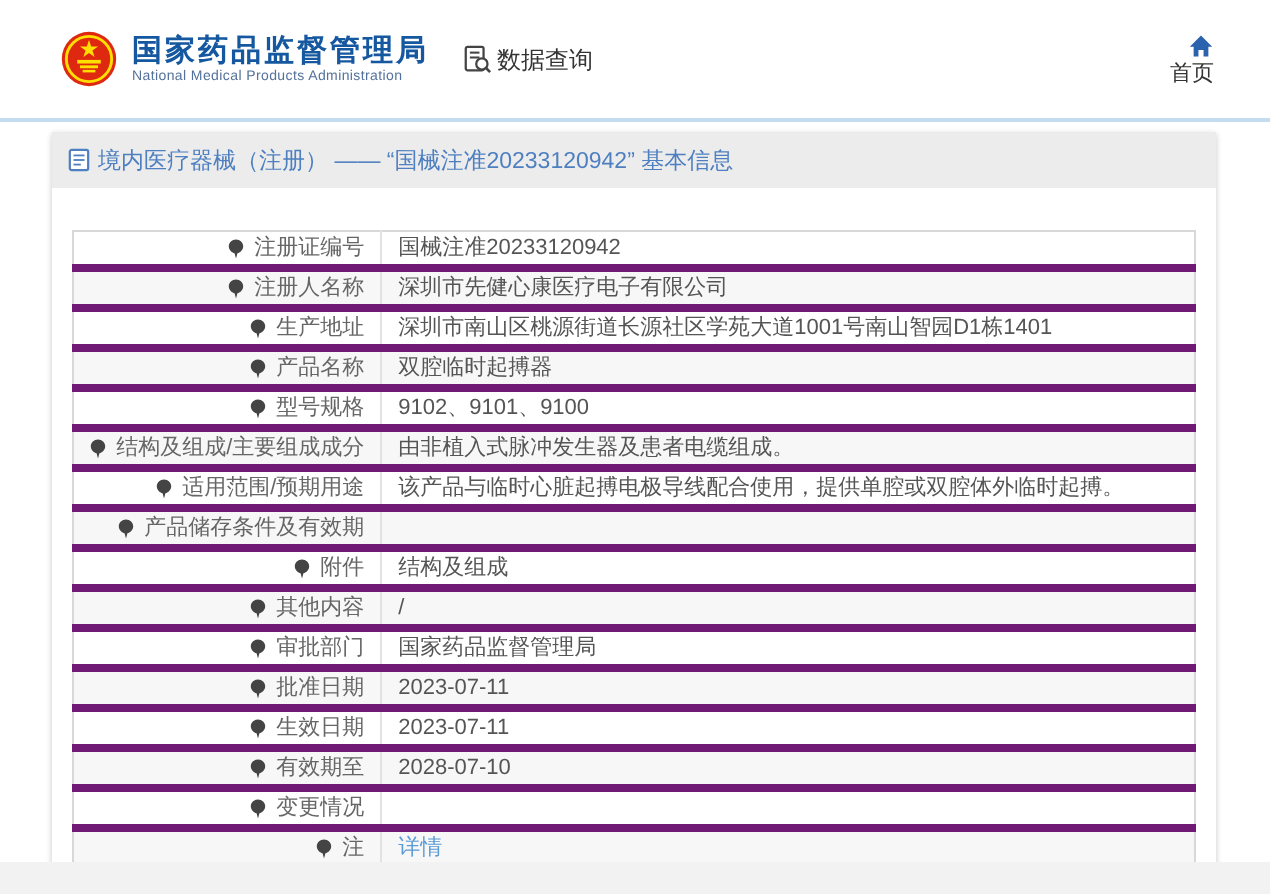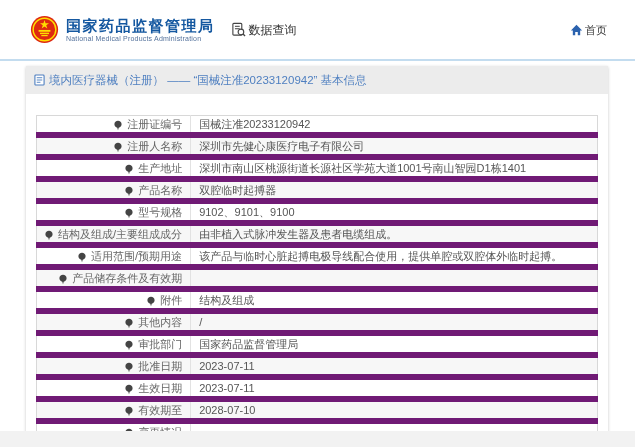--- a/index.html
+++ b/index.html
@@ -47,21 +47,21 @@
     gap: 3px;
   }
   .header-right {
     margin-left: auto;
     display: flex;
     gap: 28px;
     align-items: flex-end;
   }
   .nav-item {
     display: flex;
-    flex-direction: row;
+    flex-direction: column;
     align-items: flex-end;
     gap: 2px;
     font-size: 11px;
     color: #333;
     cursor: pointer;
     line-height: 12px;
   }
 
   
   .card {
@@ -83,21 +83,21 @@
   }
   .table-wrap { padding: 21px 10px 10px 10px; }
 
   table.info-table {
     width: 100%;
     border-collapse: collapse;
     border: 1px solid #d8d8d8;
   }
   table.info-table tr { height: 17px; }
   table.info-table tr:nth-child(even) { background: #f7f7f7; }
-  table.info-table tr + tr td { border-top: 6px solid #701a75; }
+  table.info-table tr + tr td { border-top: 4px solid #701a75; }
   table.info-table td {
     font-size: 11px;
     padding: 1px 8px;
     vertical-align: middle;
     line-height: 14px;
   }
   td.label {
     width: 140px;
     text-align: right;
     color: #666;

